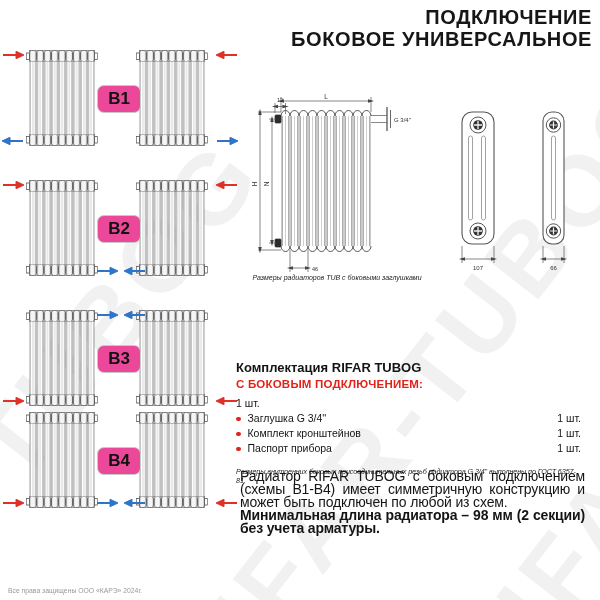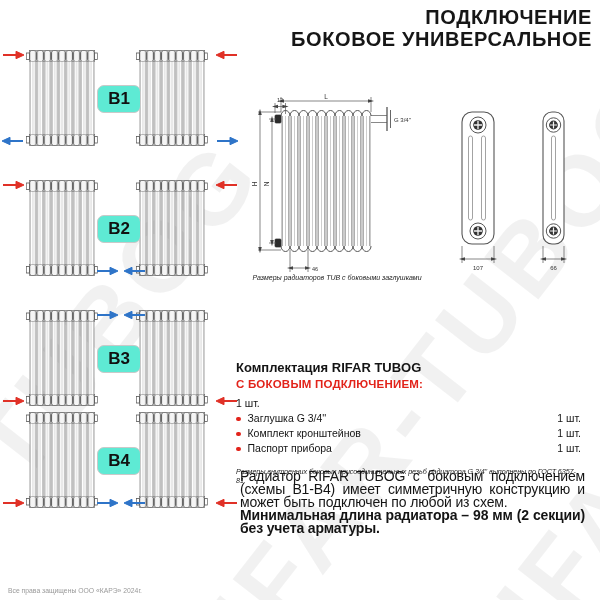--- a/index.html
+++ b/index.html
@@ -15,21 +15,21 @@
 
   
   .title{position:absolute;top:6px;right:8px;text-align:right;font-weight:800;
          font-size:20px;line-height:22px;letter-spacing:0.6px;color:#161616;z-index:2}
 
   
   .scheme{position:absolute;left:0;width:240px;height:96px;z-index:1}
   #schemeB1{top:50px}#schemeB2{top:180px}#schemeB3{top:310px}#schemeB4{top:412px}
   .rad{position:absolute;top:0;width:72px;height:96px}
   .radA{left:26px}.radB{left:136px}
-  .slabel{position:absolute;left:97px;top:35px;width:42px;height:26px;background:#5eead4;
+  .slabel{position:absolute;left:97px;top:35px;width:42px;height:26px;background:#ec4899;
           border:1.5px solid #c9c9c9;border-radius:7px;display:flex;align-items:center;
           justify-content:center;font-weight:800;font-size:17px;color:#111}
   .arr{position:absolute;width:22px;height:10px}
   .flip{transform:scaleX(-1)}
   .xol{left:2px}.xor{left:216px}.xil{left:96px}.xir{left:124px}
   .yt{top:0}.yb{top:86px}
 
   
   #dimDrawing{position:absolute;left:250px;top:92px;z-index:1}
   .caption{position:absolute;left:252px;top:274px;width:170px;text-align:center;

